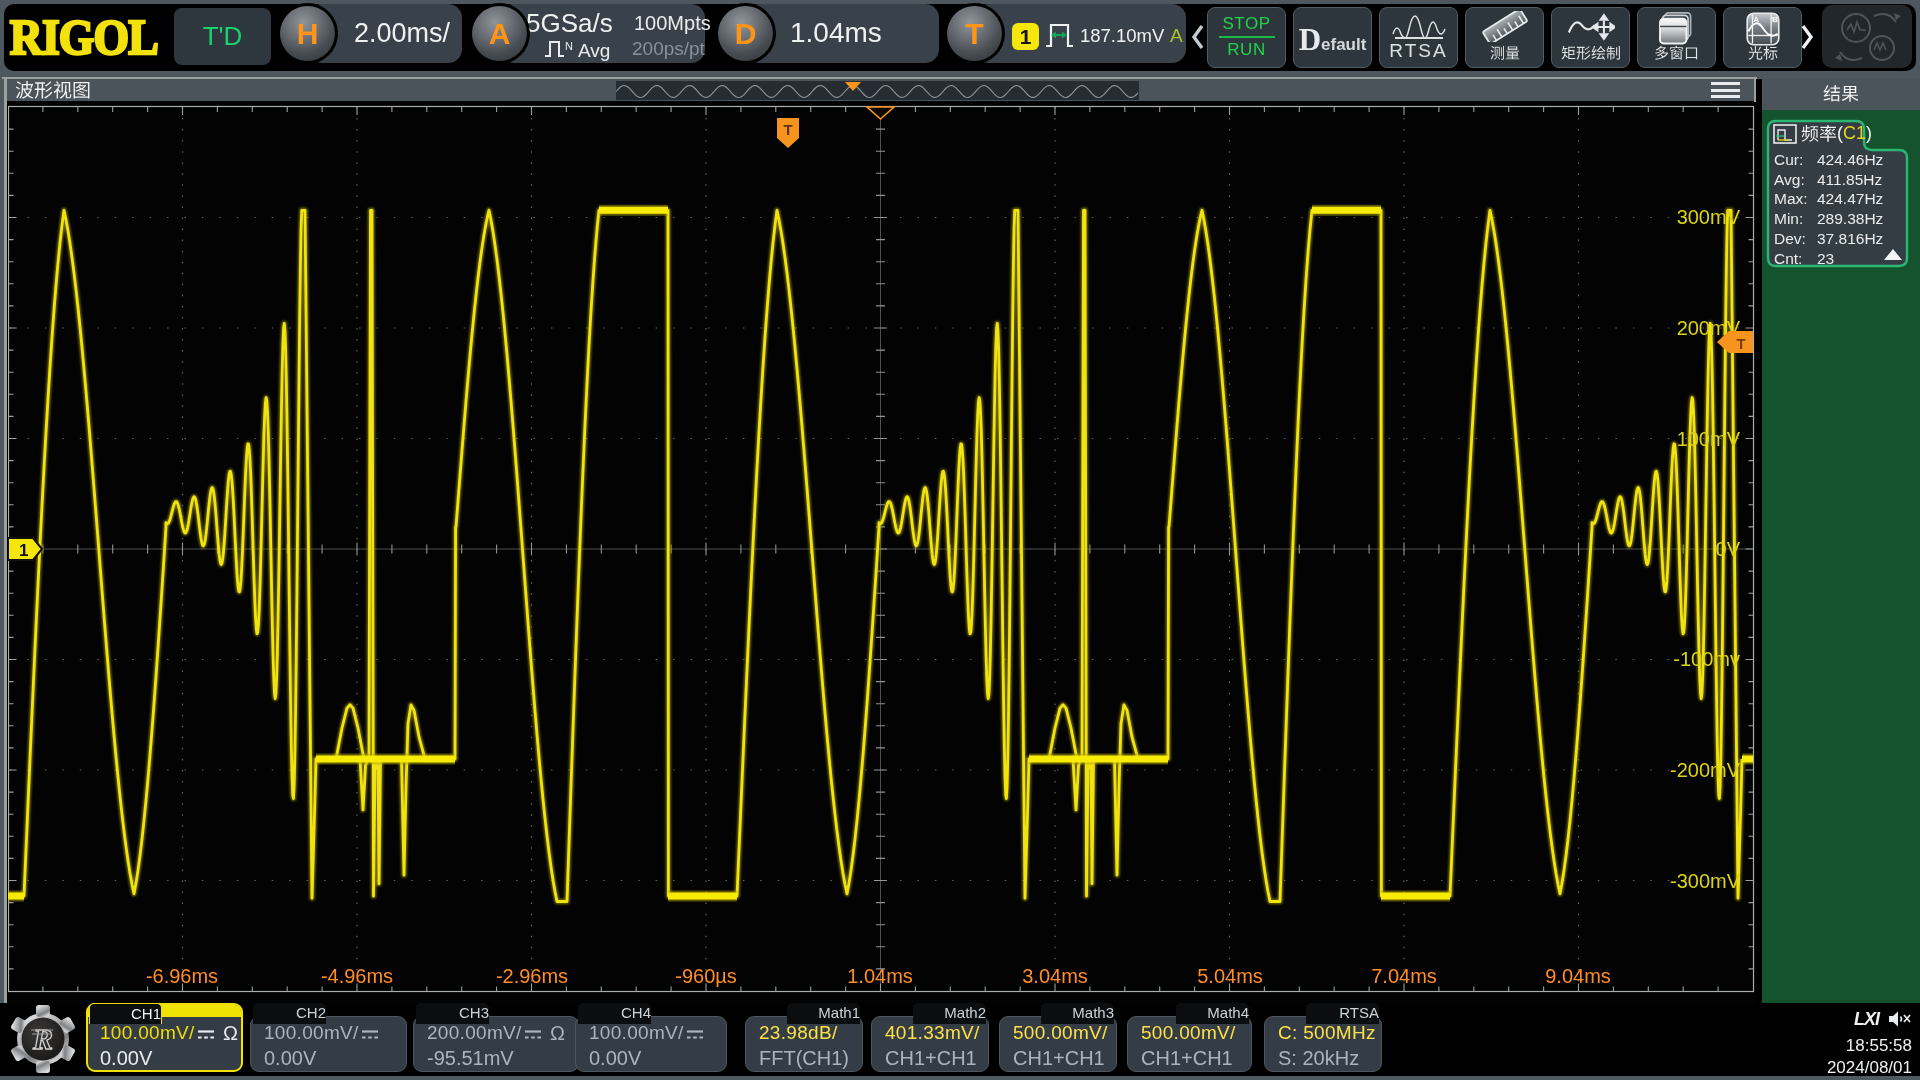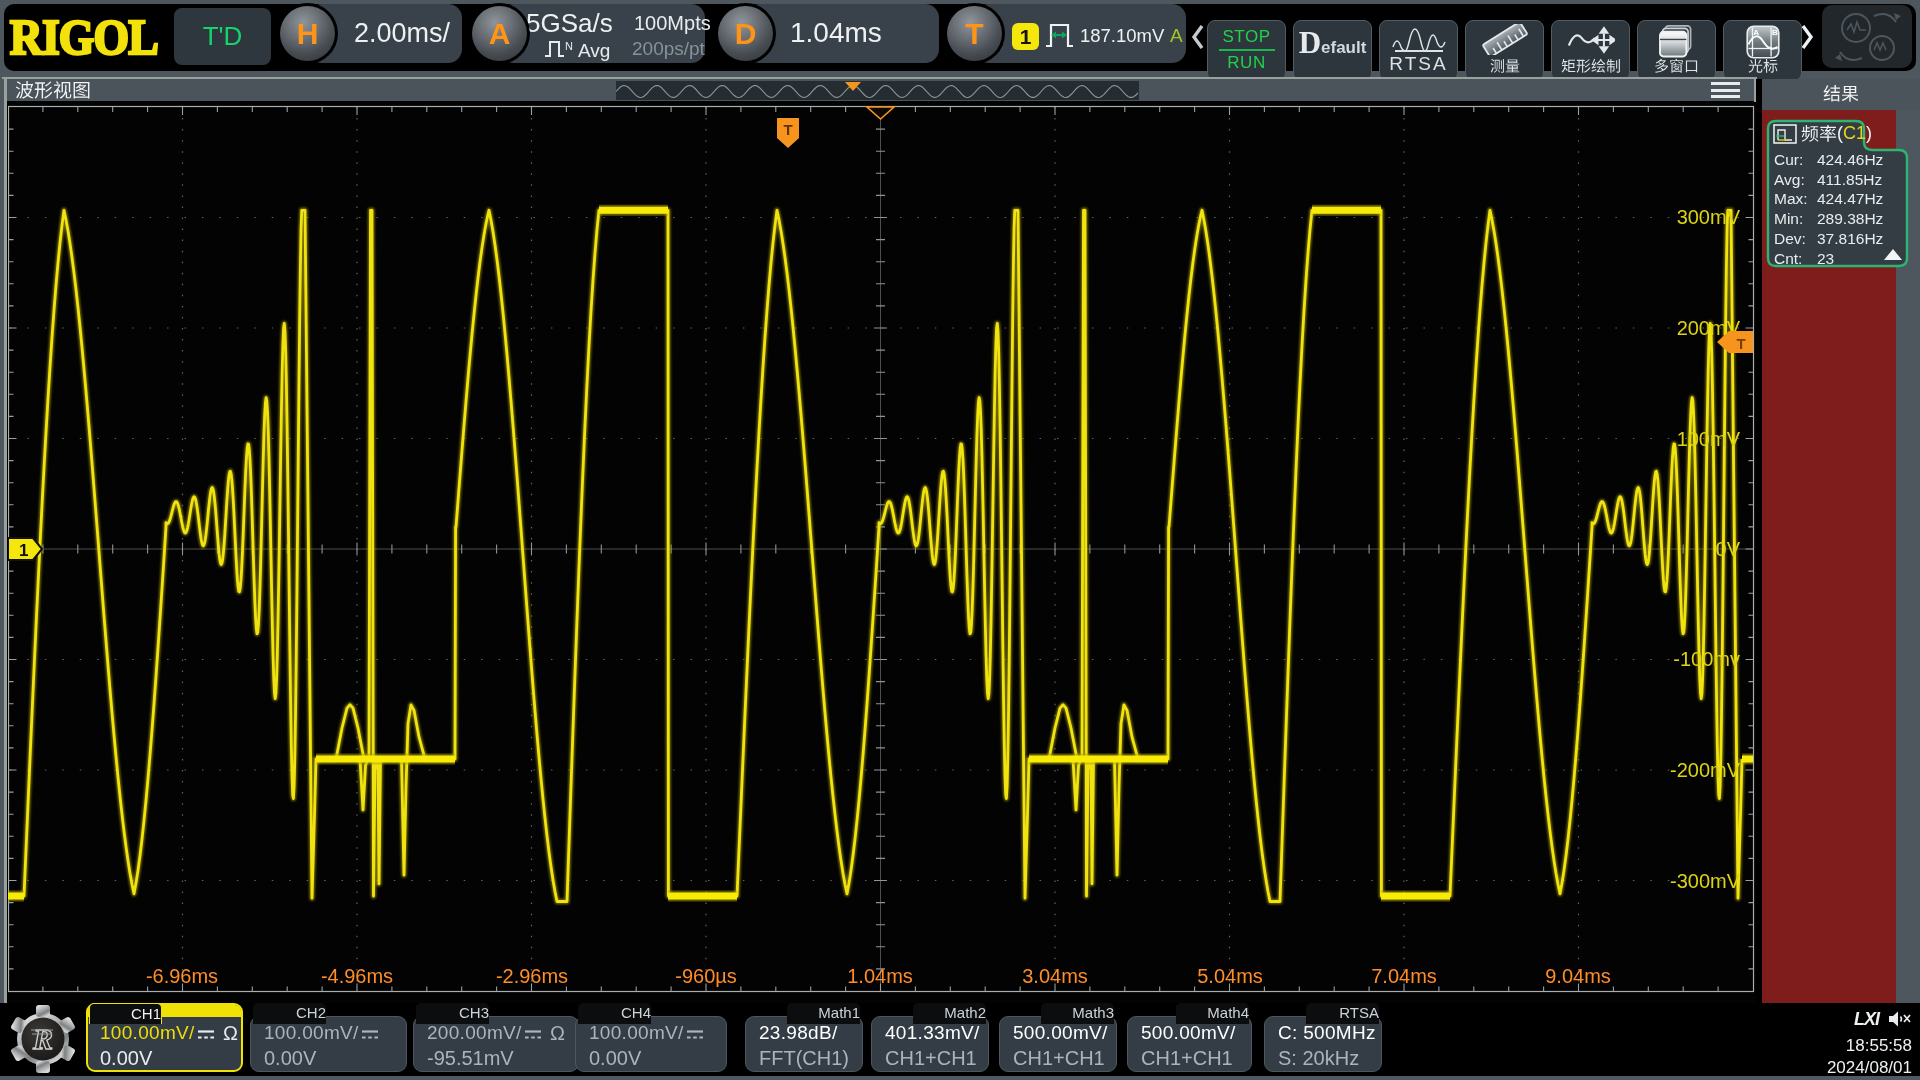--- a/index.html
+++ b/index.html
@@ -2,26 +2,26 @@
 <html><head><meta charset="utf-8"><style>
 *{margin:0;padding:0;box-sizing:border-box}
 html,body{width:1920px;height:1080px;overflow:hidden;background:#4e575d;font-family:"Liberation Sans",sans-serif}
 .abs{position:absolute}
 #topbar{position:absolute;left:4px;top:4px;width:1912px;height:67px;background:#000;border-radius:10px}
 .tpanel{position:absolute;background:#39424a;border-radius:14px;top:4px;height:59px}
 .circ{position:absolute;top:3px;width:61px;height:61px;border-radius:50%;background:#000}
 .circ>div{position:absolute;left:3px;top:3px;width:55px;height:55px;border-radius:50%;
  background:radial-gradient(circle at 42% 30%,#8f959a 0%,#6d7378 30%,#474d52 62%,#2a2f33 100%);
  color:#ff9416;font-size:30px;font-weight:bold;display:flex;align-items:center;justify-content:center}
-.btn{position:absolute;top:20px;width:79px;height:61px;background:#2d363c;border:1px solid #515c63;border-radius:8px;color:#dde2e4;text-align:center}
+.btn{position:absolute;top:7px;width:79px;height:61px;background:#2d363c;border:1px solid #515c63;border-radius:8px;color:#dde2e4;text-align:center}
 .btn .lbl{position:absolute;bottom:4px;width:100%;font-size:15px;color:#dfe4e6}
 .chbox{position:absolute;top:0;height:69px;border-radius:9px}
 .chbody{position:absolute;left:0;right:0;top:13px;bottom:0;background:#343d45;border:1px solid #4d575e;border-radius:9px}
 .chtab{position:absolute;top:0;height:21px;background:#0b0d0f;border-radius:5px 5px 0 0;font-size:15px;color:#ccd3d7;text-align:right;line-height:20px}
-.l1{position:absolute;left:14px;top:19px;font-size:19px;color:#ffffff;letter-spacing:0.3px}
+.l1{position:absolute;left:14px;top:19px;font-size:19px;color:#fde047;letter-spacing:0.3px}
 .l2{position:absolute;left:14px;top:44px;font-size:20px;color:#aab4bb}
 </style></head><body>
 <div id="topbar"></div>
 <svg class="abs" style="left:8px;top:12px" width="175" height="52">
     <text x="2" y="44" font-family="Liberation Serif, serif" font-weight="bold" font-size="52" fill="#f2e10b" stroke="#f2e10b" stroke-width="2.6" letter-spacing="-1" transform="scale(0.88,0.96)">RIGOL</text>
   </svg>
 <div class="abs" style="left:174px;top:8px;width:97px;height:57px;background:#2e373d;border-radius:8px;color:#16d36d;font-size:26px;display:flex;align-items:center;justify-content:center">T'D</div>
 <div class="tpanel" style="left:308px;width:154px">
     <div style="position:absolute;left:46px;top:14px;font-size:27px;color:#eef1f2">2.00ms/</div>
   </div>
@@ -65,21 +65,21 @@
   </svg>
 <svg class="abs" style="left:1801px;top:24px" width="13" height="26">
     <path d="M2 2l8 11-8 11" fill="none" stroke="#eef1f2" stroke-width="3.4"></path>
   </svg>
 <div class="btn" style="left:1207px">
     <div style="margin-top:6px;font-size:17px;color:#21d14b;letter-spacing:0.5px">STOP</div>
     <div style="width:56px;height:2px;background:#1ab94a;margin:2px auto"></div>
     <div style="font-size:17px;color:#21d14b;letter-spacing:0.5px">RUN</div>
   </div>
 <div class="btn" style="left:1293px">
-    <div style="margin-top:4px"><span style="font-size:31px;font-weight:bold;color:#e6eaec;font-family:'Liberation Serif',serif">D</span><span style="font-size:17px;font-weight:bold;color:#d3d9dc">efault</span></div>
+    <div style="margin-top:14px"><span style="font-size:31px;font-weight:bold;color:#e6eaec;font-family:'Liberation Serif',serif">D</span><span style="font-size:17px;font-weight:bold;color:#d3d9dc">efault</span></div>
   </div>
 <div class="btn" style="left:1379px">
     <div style="margin-top:6px"><svg width="56" height="26" viewBox="0 0 56 26">
         <path d="M2 22 q2-6 4-6 t4 6 q2 4 4 4 t4-9 q3-13 6-13 t6 13 q2 9 4 9 t4-9 q2-7 4-7 t4 7 q2 5 4 5 t4-5" fill="none" stroke="#dde2e4" stroke-width="1.5" transform="translate(0,-2)"></path>
         <path d="M4 24h48" stroke="#dde2e4" stroke-width="2"></path>
       </svg></div>
     <div style="font-size:19px;color:#dde2e4;letter-spacing:2px;margin-top:-4px">RTSA</div>
   </div>
 <div class="btn" style="left:1465px">
     <div style="margin-top:3px"><svg width="48" height="31" viewBox="0 0 52 34">
@@ -255,21 +255,21 @@
       <text x="1570" y="881" fill="#ff8d28" font-size="20" text-anchor="middle" font-family="Liberation Sans, sans-serif">9.04ms</text>
 <polygon points="0,436 25,436 34,447 25,458 0,458" fill="#f5e70c" stroke="#111" stroke-width="2"></polygon>
       <text x="11" y="454" fill="#101010" font-size="17" font-weight="bold" font-family="Liberation Sans, sans-serif">1</text>
       <polygon points="769,16 791,16 791,36 780,46 769,36" fill="#f7941e"></polygon>
       <text x="780" y="33" fill="#66300a" font-size="15" font-weight="bold" text-anchor="middle" font-family="Liberation Sans, sans-serif">T</text>
       <polygon points="859,5 886,5 872.5,17" fill="#0c0803" stroke="#f7941e" stroke-width="1.6"></polygon>
       <polygon points="1709,240 1721,229 1745,229 1745,251 1721,251" fill="#f7941e"></polygon>
       <text x="1733" y="247" fill="#7a3c00" font-size="15" font-weight="bold" text-anchor="middle" font-family="Liberation Sans, sans-serif">T</text>
 </svg></div>
 <div class="abs" style="left:1756px;top:79px;width:6px;height:924px;background:#000"></div>
-<div class="abs" style="left:1762px;top:79px;width:134px;height:924px;background:#7f1d1d">
+<div class="abs" style="left:1762px;top:79px;width:158px;height:924px;background:#14532d">
     <div style="position:absolute;left:0;top:0;width:158px;height:31px;background:#4b545b;text-align:center;padding-top:5px"><svg width="36.0" height="21.2" viewBox="0 0 36.0 21.2" style="vertical-align:top">
         <g fill="#f2f4f5" transform="translate(0,16.2) scale(0.01800,-0.01800)">
           <path transform="translate(0,0)" d="M35 53 48 -24C147 -2 280 26 406 55L400 124C266 97 128 68 35 53ZM56 427C71 434 96 439 223 454C178 391 136 341 117 322C84 286 61 262 38 257C47 237 59 200 63 184C87 197 123 205 402 256C400 272 397 302 398 322L175 286C256 373 335 479 403 587L334 629C315 593 293 557 270 522L137 511C196 594 254 700 299 802L222 834C182 717 110 593 87 561C66 529 48 506 30 502C39 481 52 443 56 427ZM639 841V706H408V634H639V478H433V406H926V478H716V634H943V706H716V841ZM459 304V-79H532V-36H826V-75H901V304ZM532 32V236H826V32Z"></path>
           <path transform="translate(1000,0)" d="M159 792V394H461V309H62V240H400C310 144 167 58 36 15C53 -1 76 -28 88 -47C220 3 364 98 461 208V-80H540V213C639 106 785 9 914 -42C925 -23 949 5 965 21C839 63 694 148 601 240H939V309H540V394H848V792ZM236 563H461V459H236ZM540 563H767V459H540ZM236 727H461V625H236ZM540 727H767V625H540Z"></path>
         </g>
       </svg></div>
     <svg width="158" height="152" viewBox="0 0 158 152" style="position:absolute;left:0;top:40px">
 <path d="M14 2 H94 Q102 2 102 10 V23 Q102 31 110 31 H137 Q145 31 145 39 V139 Q145 147 137 147 H14 Q6 147 6 139 V10 Q6 2 14 2 Z" fill="#343d44" stroke="#2cb673" stroke-width="2.4"></path>
 </svg>
     <div style="position:absolute;left:11px;top:45px"><svg width="24" height="20" viewBox="0 0 24 20">

